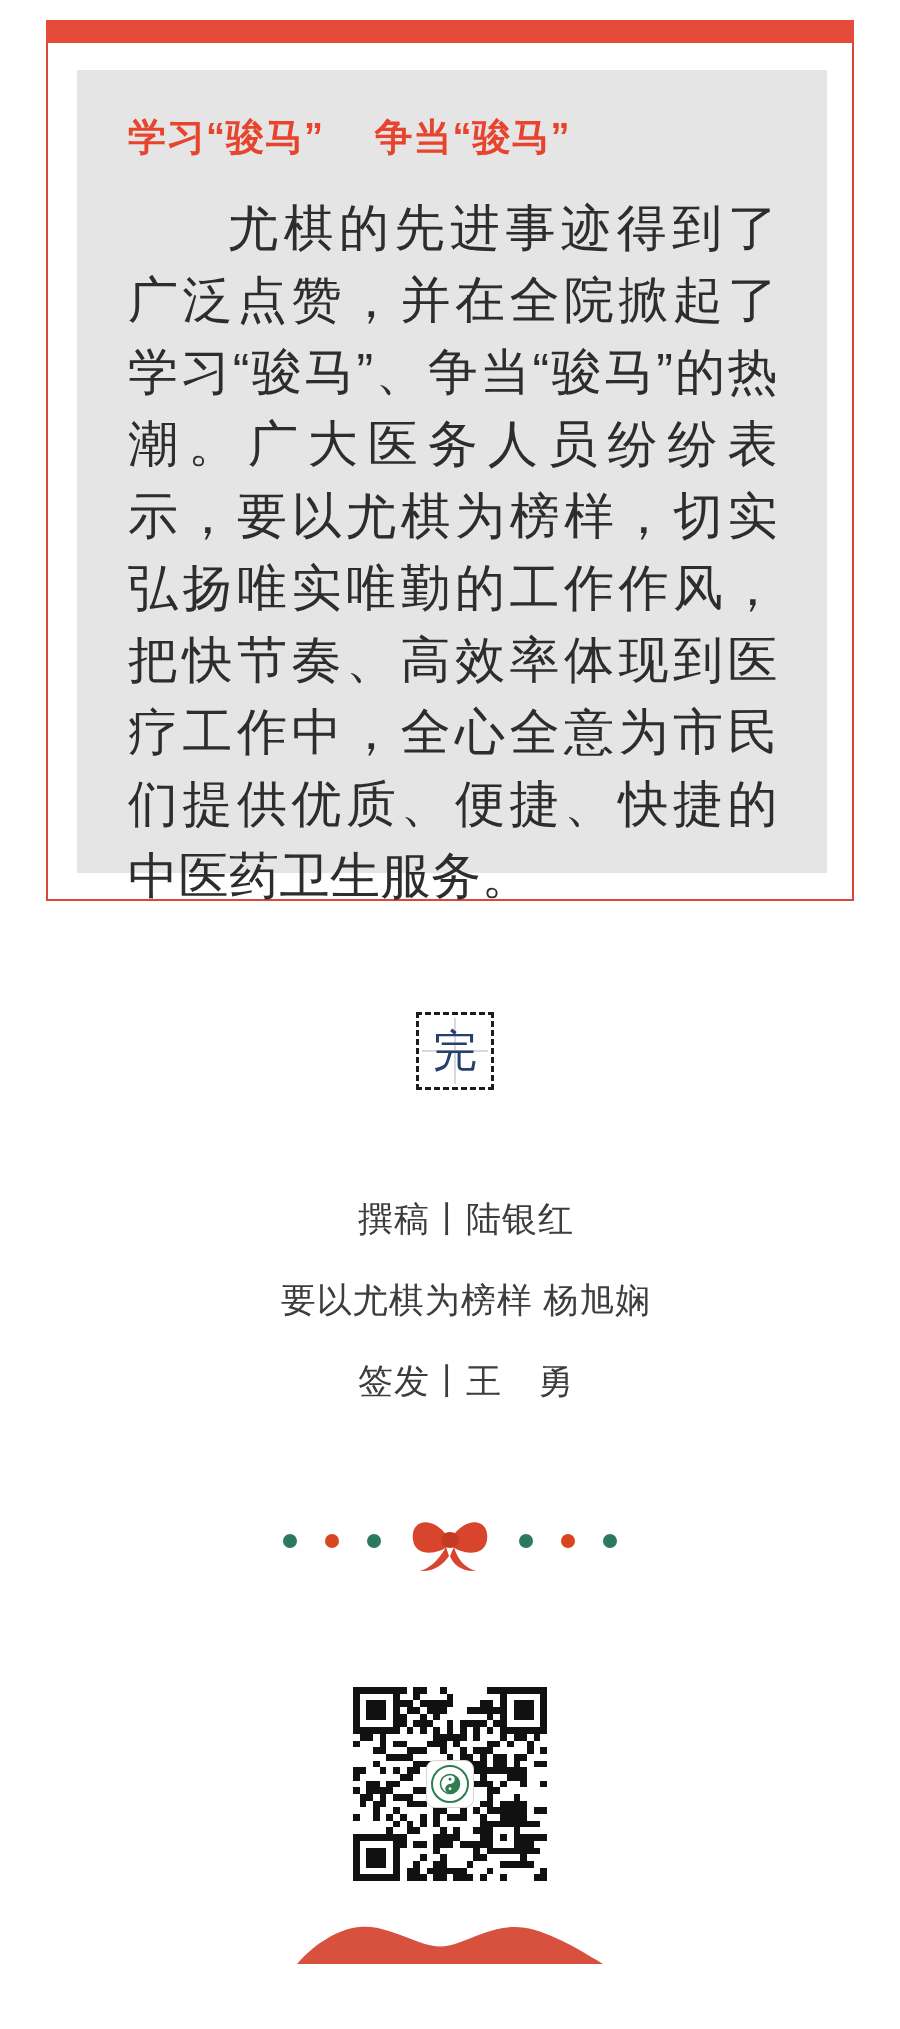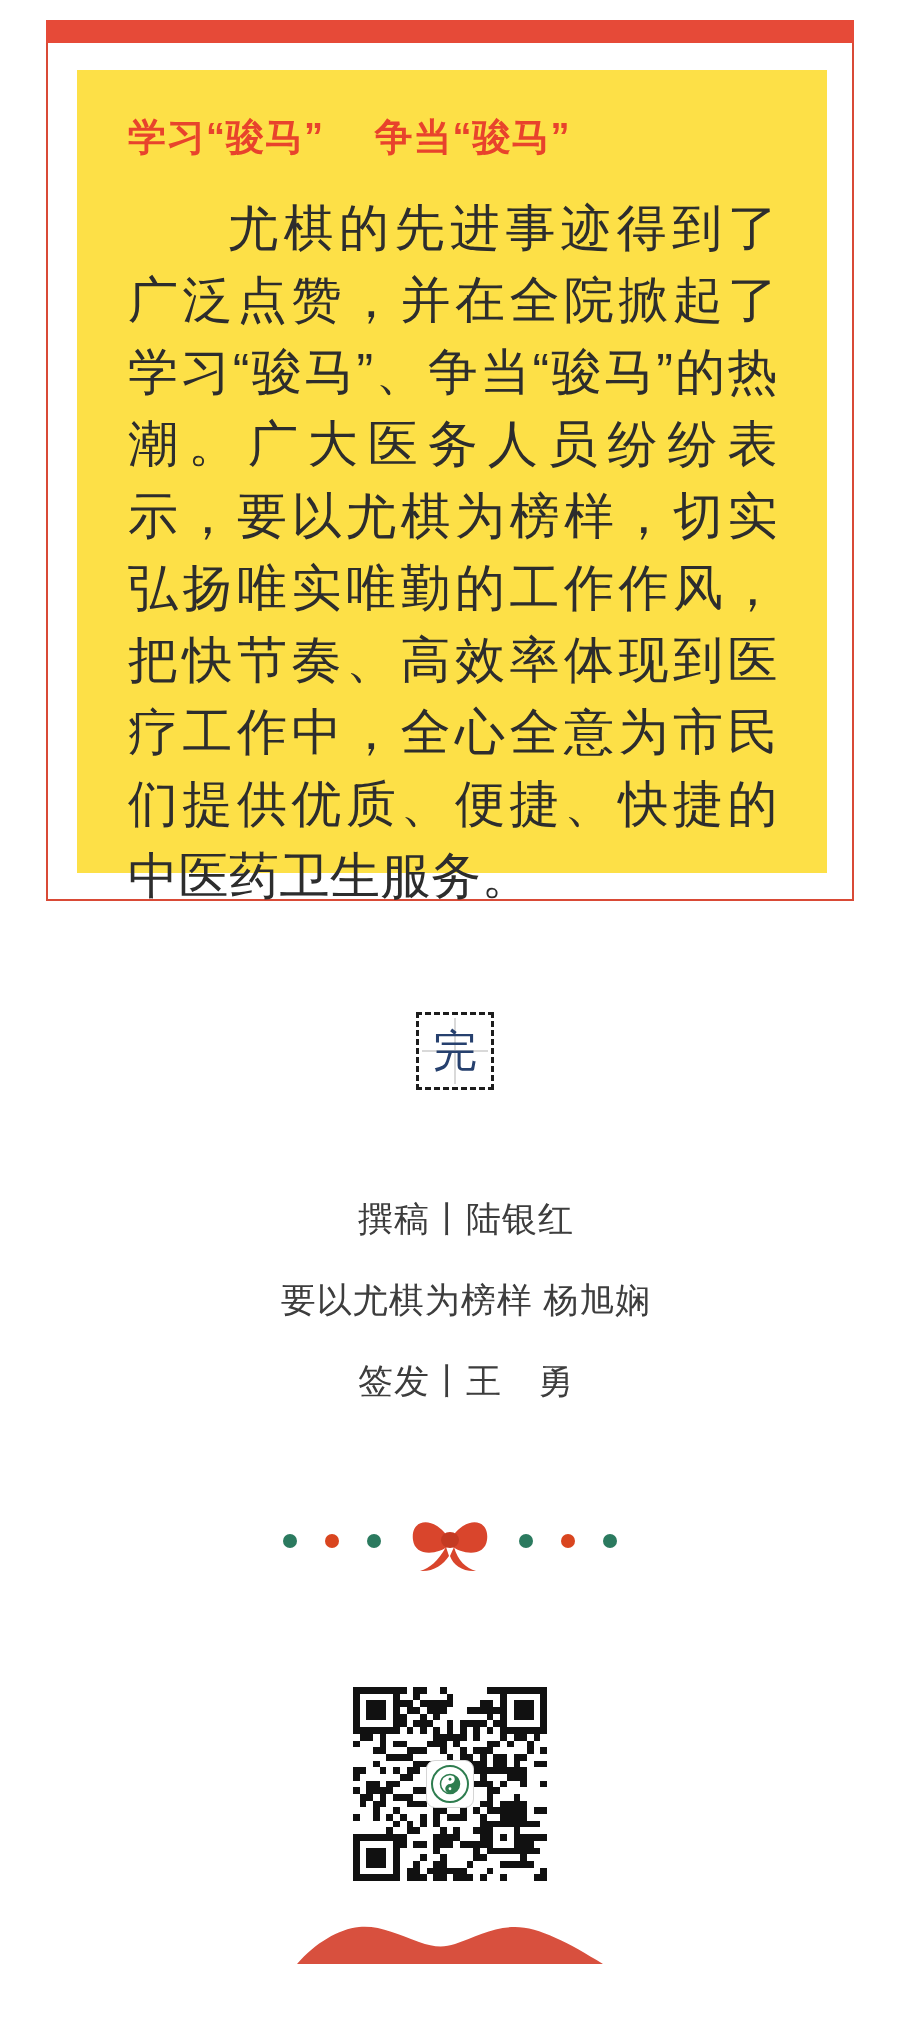--- a/index.html
+++ b/index.html
@@ -5,21 +5,21 @@
   html,body{margin:0;padding:0;background:#ffffff;}
   .page{position:relative;width:900px;height:2029px;background:#ffffff;overflow:hidden;
         font-family:"Liberation Sans","DejaVu Sans",sans-serif;}
 
   
   .frame{position:absolute;left:46px;top:20px;width:808px;height:881px;
          border:2px solid #d94a36;box-sizing:border-box;background:#ffffff;}
   .frame-top{position:absolute;left:-2px;top:-2px;width:808px;height:23px;background:#e64a38;}
 
   
-  .panel{position:absolute;left:77px;top:70px;width:750px;height:803px;background:#fde047;}
+  .panel{position:absolute;left:77px;top:70px;width:750px;height:803px;background:#e5e5e5;}
   .article-title{position:absolute;left:51px;top:42px;font-size:38px;font-weight:bold;
                  color:#e8432c;letter-spacing:1px;white-space:nowrap;}
   .article-paragraph{position:absolute;left:51px;top:122px;width:650px;
                  font-size:50px;line-height:72px;color:#2d2d2d;text-align:justify;
                  text-indent:2em;letter-spacing:0.5px;}
 
   
   .end-box{position:absolute;left:416px;top:1012px;width:78px;height:78px;box-sizing:border-box;
            border:3px dashed #1c1c1c;}
   .end-box .cross-h{position:absolute;left:3px;right:3px;top:50%;height:2px;margin-top:-1px;background:#d9d9d9;}

